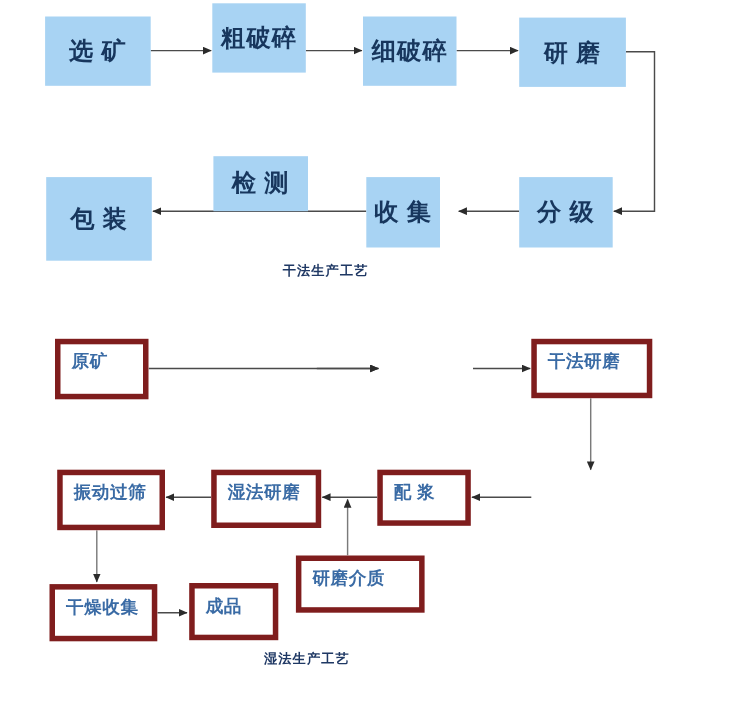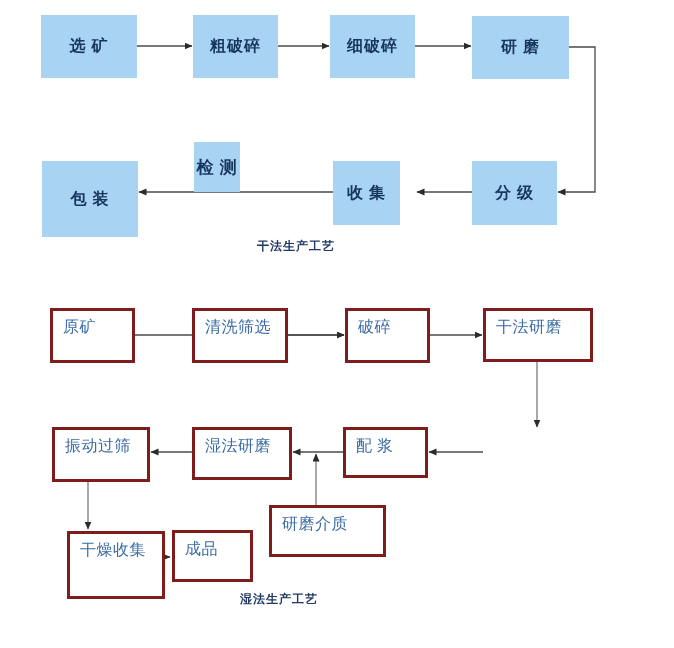--- a/index.html
+++ b/index.html
@@ -22,69 +22,69 @@
     width: 674px;
     height: 648px;
     pointer-events: none;
   }
   
   .node-dry {
     position: absolute;
     background: #a8d3f3;
     color: #17365d;
     font-weight: bold;
-    font-size: 16px;
+    font-size: 22px;
     display: flex;
     align-items: center;
     justify-content: center;
     letter-spacing: 1px;
     white-space: nowrap;
   }
   
   .node-wet {
     position: absolute;
     background: #ffffff;
-    border: 3px solid #7f1d1d;
+    border: 5px solid #7f1d1d;
     color: #3a6ba5;
-    font-weight: normal;
+    font-weight: bold;
     font-size: 16px;
     box-sizing: border-box;
     padding: 6px 0 0 10px;
     letter-spacing: 0.5px;
     white-space: nowrap;
   }
   .chart-title {
     position: absolute;
     color: #1f3864;
     font-weight: bold;
     font-size: 12px;
     letter-spacing: 1px;
     white-space: nowrap;
   }
   
   .p-xk { left: 41px;  top: 15px;  width: 96px; height: 63px; }
-  .p-cp { left: 193px; top: 15px;  width: 85px; height: 63px; }
+  .p-cp { left: 193px; top: 3px;  width: 85px; height: 63px; }
   .p-fp { left: 330px; top: 15px;  width: 85px; height: 63px; }
   .p-ym { left: 472px; top: 16px;  width: 97px; height: 63px; }
   .p-bz { left: 42px;  top: 161px; width: 96px; height: 76px; }
-  .p-jc { left: 194px; top: 142px; width: 46px; height: 50px; font-size: 17px; }
+  .p-jc { left: 194px; top: 142px; width: 86px; height: 50px; font-size: 22px; }
   .p-sj { left: 333px; top: 161px; width: 67px; height: 64px; }
   .p-fj { left: 472px; top: 161px; width: 85px; height: 64px; }
   .p-dry-title { left: 257px; top: 238px; }
   
   .p-yk  { left: 50px;  top: 308px; width: 85px;  height: 55px; }
   .p-qx  { left: 192px; top: 308px; width: 96px;  height: 55px; }
   .p-ps  { left: 345px; top: 308px; width: 85px;  height: 55px; }
   .p-gfy { left: 483px; top: 308px; width: 110px; height: 54px; }
   .p-fjs { left: 483px; top: 428px; width: 99px;  height: 49px; }
   .p-pj  { left: 343px; top: 427px; width: 85px;  height: 51px; }
   .p-sfy { left: 192px; top: 427px; width: 100px; height: 53px; }
   .p-zd  { left: 52px;  top: 427px; width: 98px;  height: 55px; }
   .p-yjz { left: 269px; top: 505px; width: 117px;  height: 52px; }
-  .p-gzs { left: 45px;  top: 531px; width: 98px;  height: 68px; margin-left: 22px; }
+  .p-gzs { left: 45px;  top: 531px; width: 98px;  height: 52px; }
   .p-cg  { left: 172px; top: 530px; width: 81px;  height: 52px; }
   .p-wet-title { left: 240px; top: 591px; text-align: right; }
 </style>
 </head>
 <body>
 
 <div class="canvas">
 
   <svg class="connectors" width="674" height="648" viewBox="0 0 674 648" xmlns="http://www.w3.org/2000/svg">
     <defs>
@@ -116,22 +116,20 @@
   <div class="node-dry p-cp">粗破碎</div>
   <div class="node-dry p-fp">细破碎</div>
   <div class="node-dry p-fj">分 级</div>
   <div class="node-dry p-ym">研 磨</div>
   <div class="node-dry p-sj">收 集</div>
   <div class="node-dry p-jc">检 测</div>
   <div class="node-dry p-bz">包 装</div>
   <div class="chart-title p-dry-title">干法生产工艺</div>
 
   <div class="node-wet p-yk">原矿</div>
-  <div class="node-wet p-qx">清洗筛选</div>
-  <div class="node-wet p-ps">破碎</div>
   <div class="node-wet p-gfy">干法研磨</div>
   <div class="node-wet p-pj">配 浆</div>
   <div class="node-wet p-sfy">湿法研磨</div>
   <div class="node-wet p-zd">振动过筛</div>
   <div class="node-wet p-yjz">研磨介质</div>
   <div class="node-wet p-gzs">干燥收集</div>
   <div class="node-wet p-cg">成品</div>
   <div class="chart-title p-wet-title">湿法生产工艺</div>
 
 </div>

